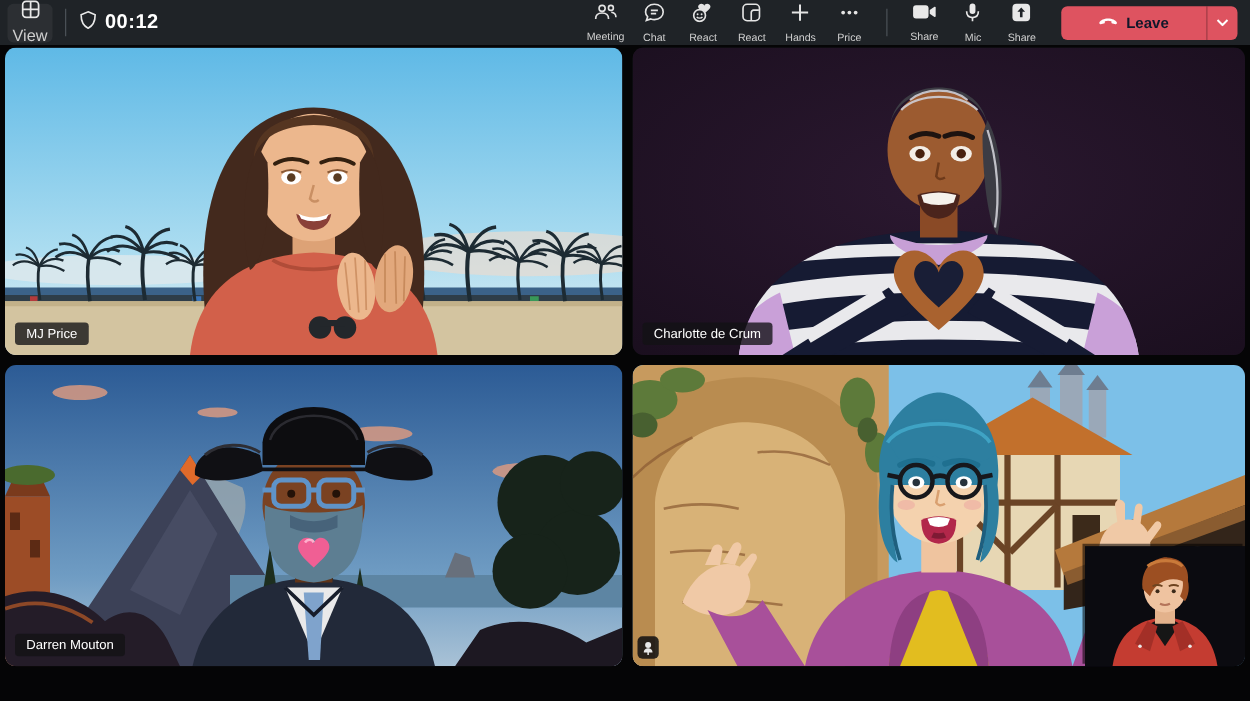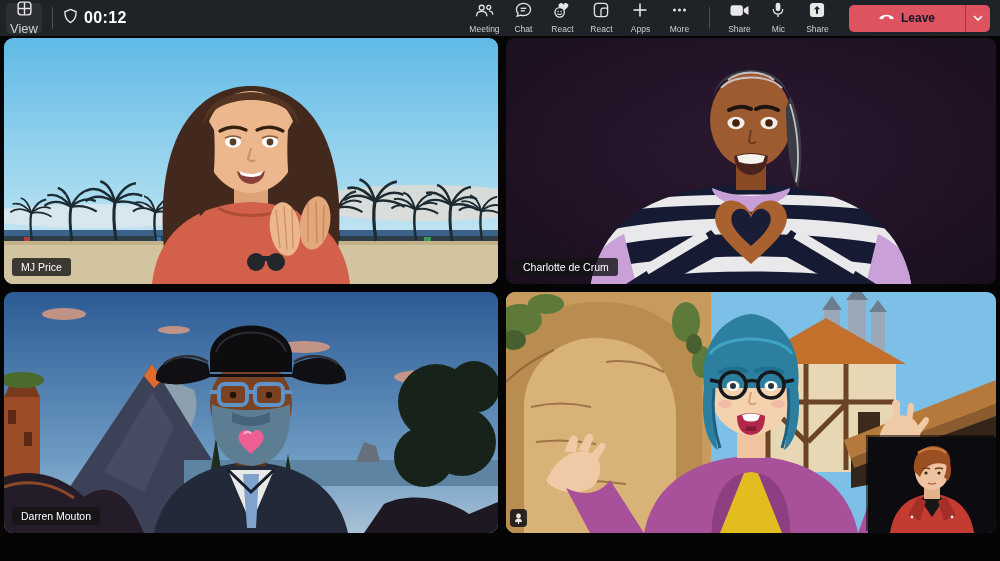--- a/index.html
+++ b/index.html
@@ -112,32 +112,32 @@
         <span class="lbl">React</span>
       </div>
 
       <div class="tb-btn">
         <span>
           <svg width="16" height="16" viewBox="0 0 16 16" stroke="#e4e4e4" stroke-width="1.6">
             <line x1="8" y1="1.5" x2="8" y2="14.5"></line>
               <line x1="1.5" y1="8" x2="14.5" y2="8"></line>
           </svg>
         </span>
-        <span class="lbl">Apps</span>
+        <span class="lbl">Hands</span>
       </div>
 
       <div class="tb-btn">
         <span>
           <svg width="17" height="16" viewBox="0 0 17 16" fill="#e4e4e4">
             <circle cx="3.5" cy="8" r="1.5"></circle>
               <circle cx="8.5" cy="8" r="1.5"></circle>
               <circle cx="13.5" cy="8" r="1.5"></circle>
           </svg>
         </span>
-        <span class="lbl">More</span>
+        <span class="lbl">Price</span>
       </div>
 
       <div class="tb-divider"></div>
 
       <div class="tb-btn">
         <span>
           <svg width="19" height="15" viewBox="0 0 20 15" fill="#e8e8e8">
             <rect x="0.5" y="2" width="13" height="11" rx="2.5"></rect>
             <path d="M14.5 6 L18.5 3.2 C19 2.9 19.5 3.2 19.5 3.8 L19.5 11.2 C19.5 11.8 19 12.1 18.5 11.8 L14.5 9 Z"></path>
           </svg>

